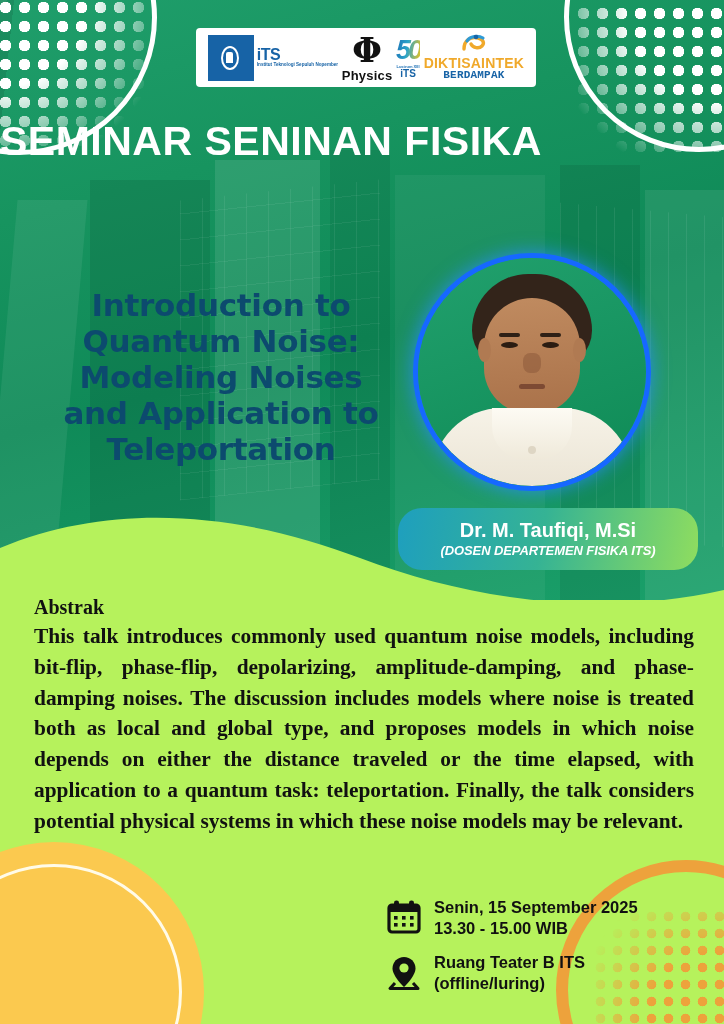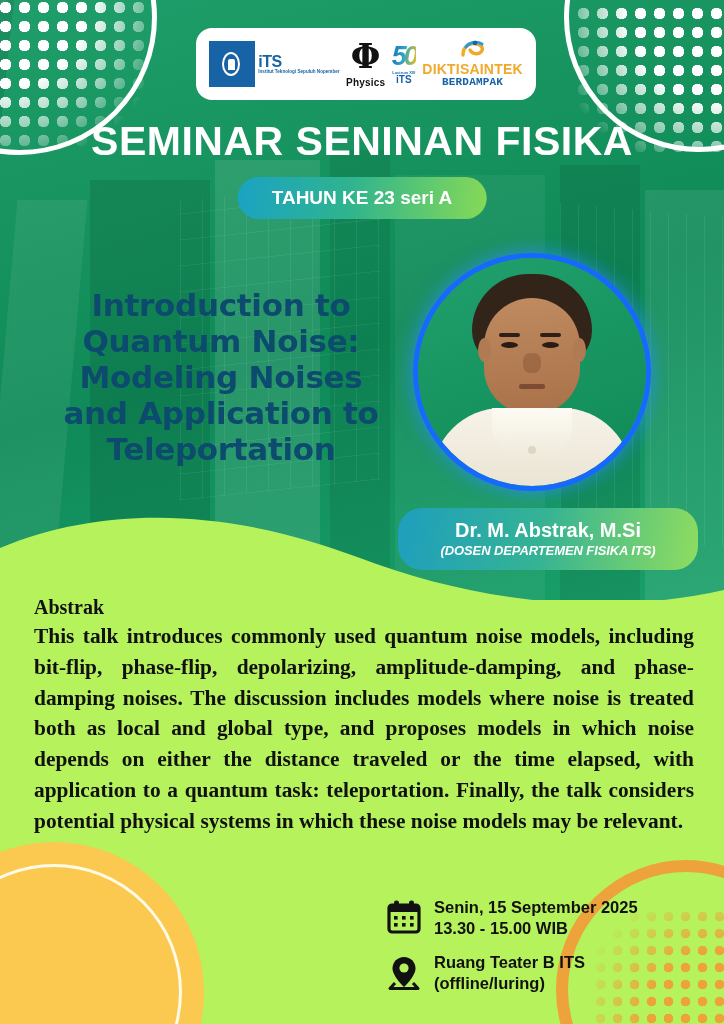--- a/index.html
+++ b/index.html
@@ -58,51 +58,51 @@
   .ht-tr{right:-40px;top:-34px;
     -webkit-mask-image:radial-gradient(circle at 78% 22%, #000 0%, #000 45%, rgba(0,0,0,.55) 65%, transparent 84%);
     mask-image:radial-gradient(circle at 78% 22%, #000 0%, #000 45%, rgba(0,0,0,.55) 65%, transparent 84%);
   }
   .arc{position:absolute;border-radius:50%;border:5px solid #ffffff;}
   .arc-tl{left:-118px;top:-120px;width:275px;height:275px;}
   .arc-tr{right:-110px;top:-118px;width:270px;height:270px;}
 
   
   .logo-pill{
-    position:absolute;left:196px;top:28px;width:340px;height:72px;
-    background:#ffffff;border-radius:16px;
+    position:absolute;left:196px;top:28px;width:340px;height:59px;
+    background:#ffffff;border-radius:4px;
     display:flex;align-items:center;justify-content:space-around;
     padding:0 10px;z-index:6;
   }
   .logo{display:flex;align-items:center;}
   .its-mark{width:18px;height:24px;border-radius:50%;
     border:2px solid #ffffff;background:#1763a6;margin-right:2px;
     display:flex;align-items:center;justify-content:center;}
   .its-mark i{display:block;width:7px;height:11px;background:#fff;border-radius:2px 2px 0 0;}
   .its-block{background:#1763a6;height:46px;width:46px;display:flex;align-items:center;justify-content:center;}
   .its-txt{margin-left:3px;line-height:1;}
   .its-txt .big{font-size:16px;font-weight:bold;color:#1763a6;letter-spacing:-.5px;}
   .its-txt .small{font-size:4.6px;color:#1763a6;font-weight:bold;display:block;}
   .phi-logo{text-align:center;line-height:1;}
   .phi-glyph{font-family:"DejaVu Serif", serif;font-size:34px;font-weight:bold;color:#111;display:block;}
-  .phi-label{font-size:10px;font-weight:bold;color:#111;letter-spacing:.2px;}
+  .phi-label{font-size:13px;font-weight:bold;color:#111;letter-spacing:.2px;}
   .l65{position:relative;text-align:center;line-height:1;}
   .l65 .num{font-size:27px;font-weight:bold;font-style:italic;letter-spacing:-3px;
     background:linear-gradient(100deg,#1b6fb5 0%,#2aa3c9 45%,#f0c419 100%);
     -webkit-background-clip:text;background-clip:text;color:transparent;display:block;}
   .l65 .lus{font-size:4px;color:#1b6fb5;font-weight:bold;display:block;margin-top:1px;}
   .l65 .its2{font-size:10px;font-weight:bold;color:#1763a6;display:block;}
   .dik{text-align:center;line-height:1.05;}
   .dik .swoosh{font-size:22px;display:block;line-height:.9;}
   .dik .d1{font-size:14px;font-weight:bold;color:#f0a92b;letter-spacing:.2px;display:block;}
   .dik .d2{font-size:11px;font-weight:bold;color:#1763a6;letter-spacing:.2px;display:block;font-family:Liberation Mono, monospace;}
 
   
   .seminar-title{
-    position:absolute;left:0;top:118px;width:724px;text-align:center;
+    position:absolute;left:0;top:118px;width:724px;text-align:left;
     font-size:41px;font-weight:bold;color:#fff;letter-spacing:.5px;z-index:5;
   }
   .year-badge{
     position:absolute;left:50%;top:177px;transform:translateX(-50%);
     padding:10px 34px;border-radius:26px;
     background:linear-gradient(95deg,#1aa3c4 0%,#2fb48e 45%,#86d957 100%);
     color:#fff;font-size:19px;font-weight:bold;z-index:5;white-space:nowrap;
   }
   .talk-title{
     position:absolute;left:56px;top:288px;width:330px;
@@ -243,21 +243,20 @@
           <path d="M22 5 C17 2,9 3,6 8" fill="none" stroke="#2e9ad6" stroke-width="3.2" stroke-linecap="round"></path>
           <circle cx="15" cy="4" r="2.3" fill="#1763a6"></circle>
         </svg>
       </span>
       <span class="d1">DIKTISAINTEK</span>
       <span class="d2">BERDAMPAK</span>
     </div>
   </div>
 
   <div class="seminar-title">SEMINAR SENINAN FISIKA</div>
-  <div class="year-badge">TAHUN KE 23 seri A</div>
   <div class="talk-title">Introduction to Quantum Noise: Modeling Noises and Application to Teleportation</div>
 
   <div class="portrait-wrap">
     <div class="portrait">
       <div class="pbg"></div>
       <div class="phair"></div>
       <div class="pface"></div>
       <div class="pear l"></div>
         <div class="pear r"></div>
       <div class="pbrow l"></div>
@@ -270,21 +269,21 @@
       <div class="pcollar"></div>
       <div class="pbtn"></div>
     </div>
   </div>
 
   <svg class="wave" viewBox="0 0 724 140" preserveAspectRatio="none">
     <path d="M0,62 C120,12 250,30 360,72 C470,114 600,132 724,104 L724,140 L0,140 Z" fill="#b6f25c"></path>
   </svg>
 
   <div class="speaker-badge">
-    <div class="speaker-name">Dr. M. Abstrak, M.Si</div>
+    <div class="speaker-name">Dr. M. Taufiqi, M.Si</div>
     <div class="speaker-role">(DOSEN DEPARTEMEN FISIKA ITS)</div>
   </div>
 
   <div class="abstract">
     <div class="abstract-head">Abstrak</div>
     <div class="abstract-body">This talk introduces commonly used quantum noise models, including bit-flip, phase-flip, depolarizing, amplitude-damping, and phase-damping noises. The discussion includes models where noise is treated both as local and global type, and proposes models in which noise depends on either the distance traveled or the time elapsed, with application to a quantum task: teleportation. Finally, the talk considers potential physical systems in which these noise models may be relevant.</div>
   </div>
 
   <div class="circle-bl"></div>
   <div class="arc-bl"></div>

